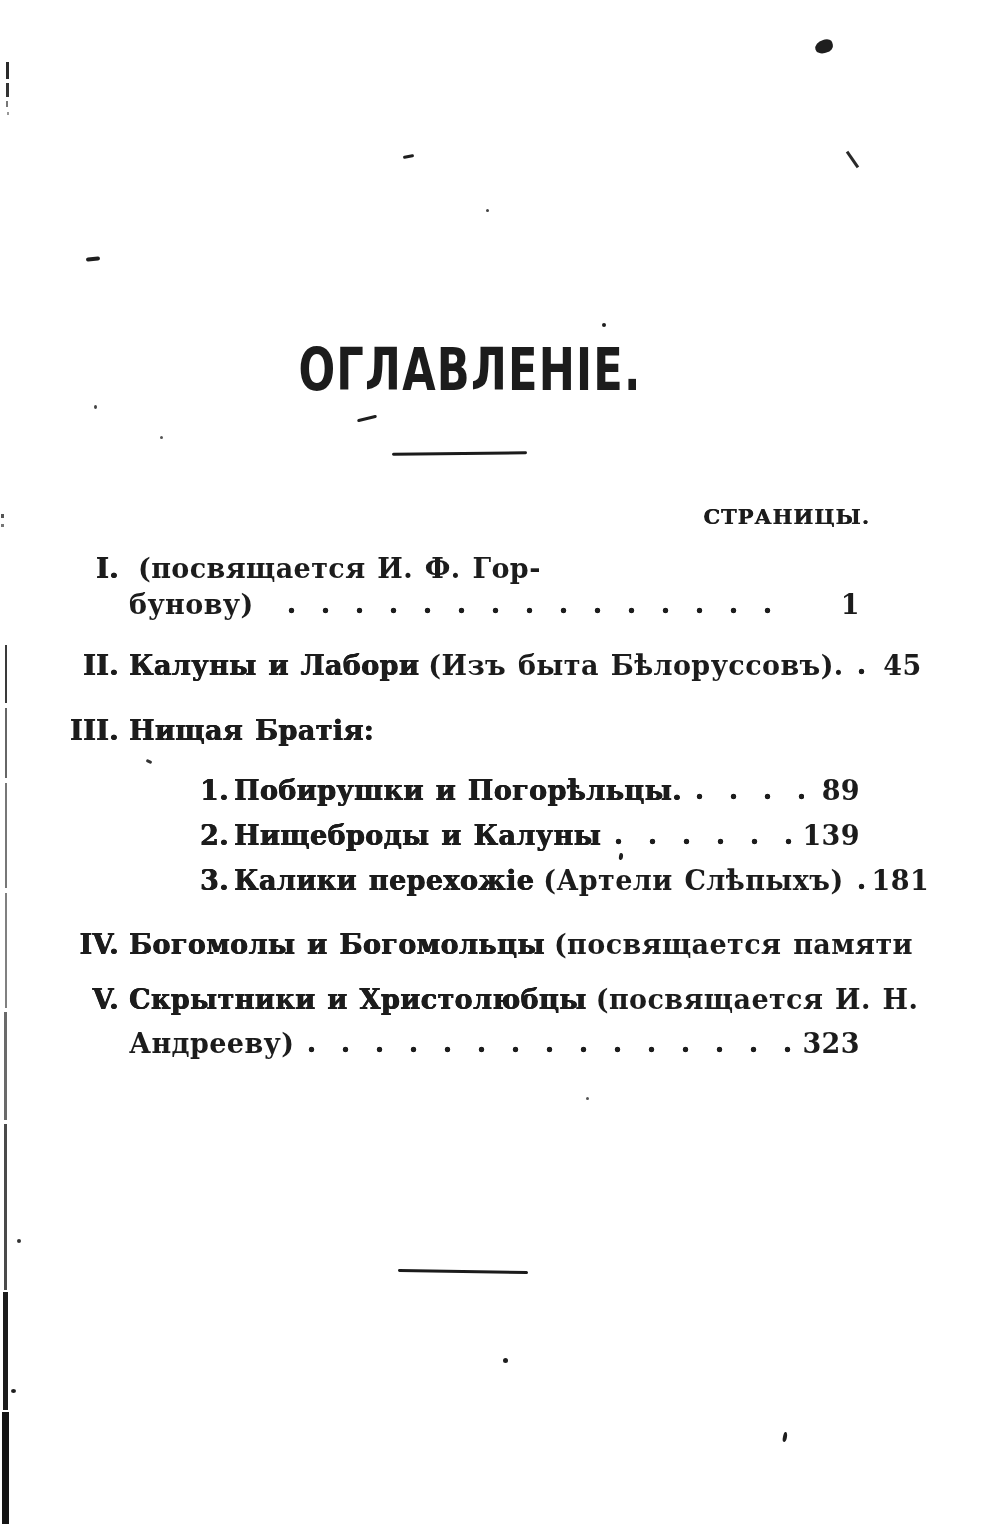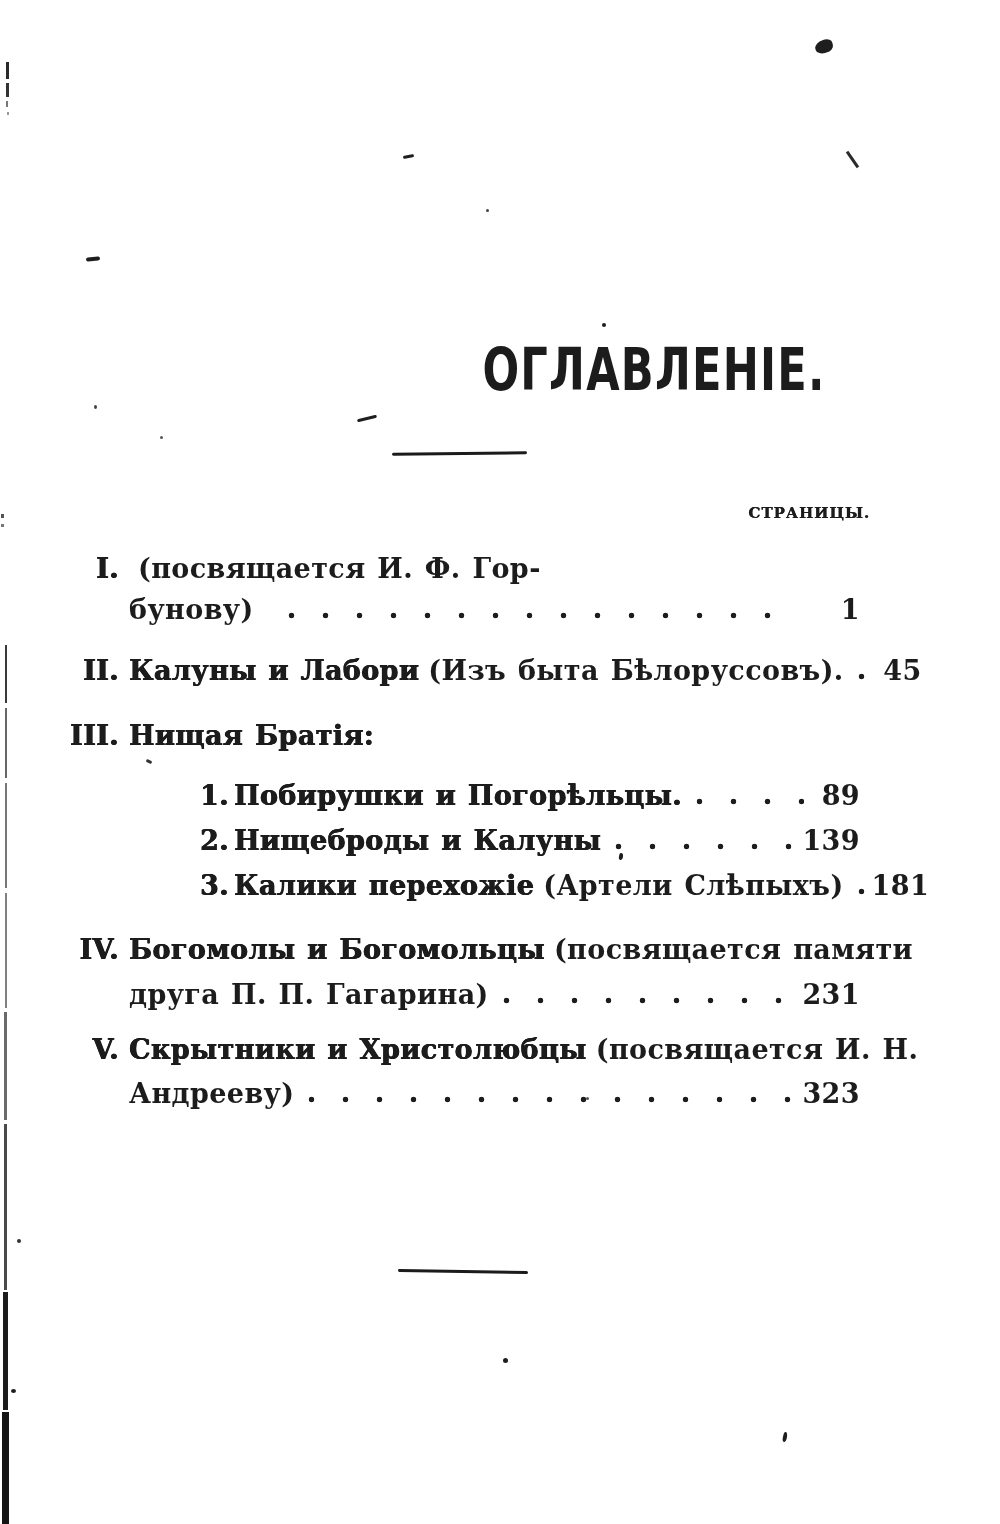--- a/index.html
+++ b/index.html
@@ -2,36 +2,36 @@
 <html><head>
 <meta charset="utf-8">
 <style>
   html,body{margin:0;padding:0;}
   body{
     width:1000px;height:1524px;position:relative;overflow:hidden;
     background:#ffffff;color:#1c1c1c;
     font-family:"DejaVu Serif", serif;
   }
   
-  .title-wrap{position:absolute;top:333px;left:0;width:940px;text-align:right;}
+  .title-wrap{position:absolute;top:333px;left:0;width:940px;text-align:center;}
   .book-title{
     display:inline-block;
     font-family:"DejaVu Sans", sans-serif;
     font-weight:bold;font-size:72px;line-height:1;
     letter-spacing:2px;
     transform:scaleX(0.60) scaleY(0.82);transform-origin:center;
     white-space:nowrap;
   }
   .rule{position:absolute;background:#1b1b1b;border-radius:2px;}
   .rule-top{left:392px;top:452px;width:135px;height:3px;transform:rotate(-0.6deg);}
   .rule-bottom{left:398px;top:1270px;width:130px;height:3px;transform:rotate(1deg);}
   
   .col-header{
     position:absolute;top:504px;right:130px;
-    font-size:15px;font-weight:bold;letter-spacing:1px;
+    font-size:21px;font-weight:bold;letter-spacing:1px;
     text-shadow:0.4px 0 0 currentColor;
   }
   
   .toc{position:absolute;left:65px;top:551px;width:795px;}
   .l{display:flex;align-items:baseline;line-height:36px;font-size:27px;white-space:nowrap;word-spacing:2px;letter-spacing:0.4px;}
   .num{flex:none;width:54px;text-align:right;margin-right:10px;}
   .sub{margin-left:135px;}
   .sub .num{width:26px;margin-right:8px;}
   .indent{padding-left:64px;}
   .strong{font-weight:bold;text-shadow:0.5px 0 0 currentColor,-0.35px 0 0 currentColor;}
@@ -55,21 +55,21 @@
 <div class="rule rule-top"></div>
 
 <div class="col-header">СТРАНИЦЫ.</div>
 
 <div class="toc">
 
   <div class="l" style="margin-top:0;">
     <span class="num strong">I.</span>
     <span class="reg ann">(посвящается И. Ф. Гор-</span>
   </div>
-  <div class="l indent" style="margin-top:5px;gap:20px;">
+  <div class="l indent" style="gap:20px;">
     <span class="reg">бунову)</span>
     <span class="leader"></span>
     <span class="pg">1</span>
   </div>
 
   <div class="l" style="margin-top:25px;">
     <span class="num strong">II.</span>
     <span class="strong">Калуны и Лабори</span>
     <span class="reg ann">(Изъ быта Бѣлоруссовъ).</span>
     <span class="leader"></span>
@@ -100,25 +100,20 @@
     <span class="strong">Калики перехожіе</span>
     <span class="reg ann">(Артели Слѣпыхъ)</span>
     <span class="leader"></span>
     <span class="pg">181</span>
   </div>
 
   <div class="l" style="margin-top:28px;">
     <span class="num strong">IV.</span>
     <span class="strong">Богомолы и Богомольцы</span>
     <span class="reg ann">(посвящается памяти</span>
-  </div>
-  <div class="l indent" style="margin-top:9px;">
-    <span class="reg">друга П. П. Гагарина)</span>
-    <span class="leader"></span>
-    <span class="pg">231</span>
   </div>
 
   <div class="l" style="margin-top:19px;">
     <span class="num strong">V.</span>
     <span class="strong">Скрытники и Христолюбцы</span>
     <span class="reg ann">(посвящается И. Н.</span>
   </div>
   <div class="l indent" style="margin-top:8px;justify-content:center;">
     <span class="reg">Андрееву)</span>
     <span class="leader"></span>

